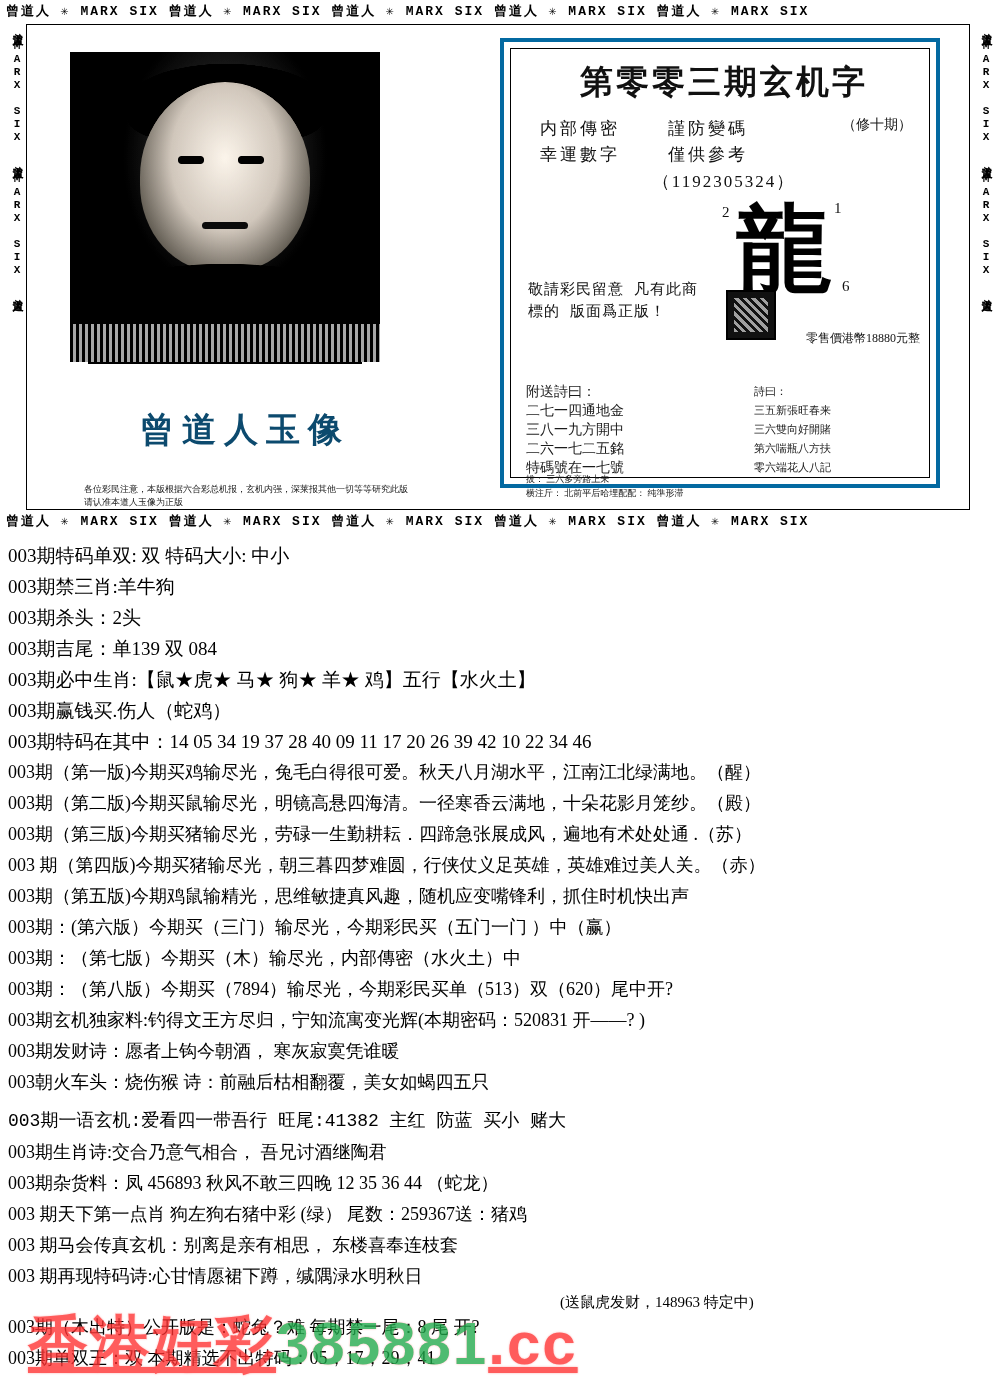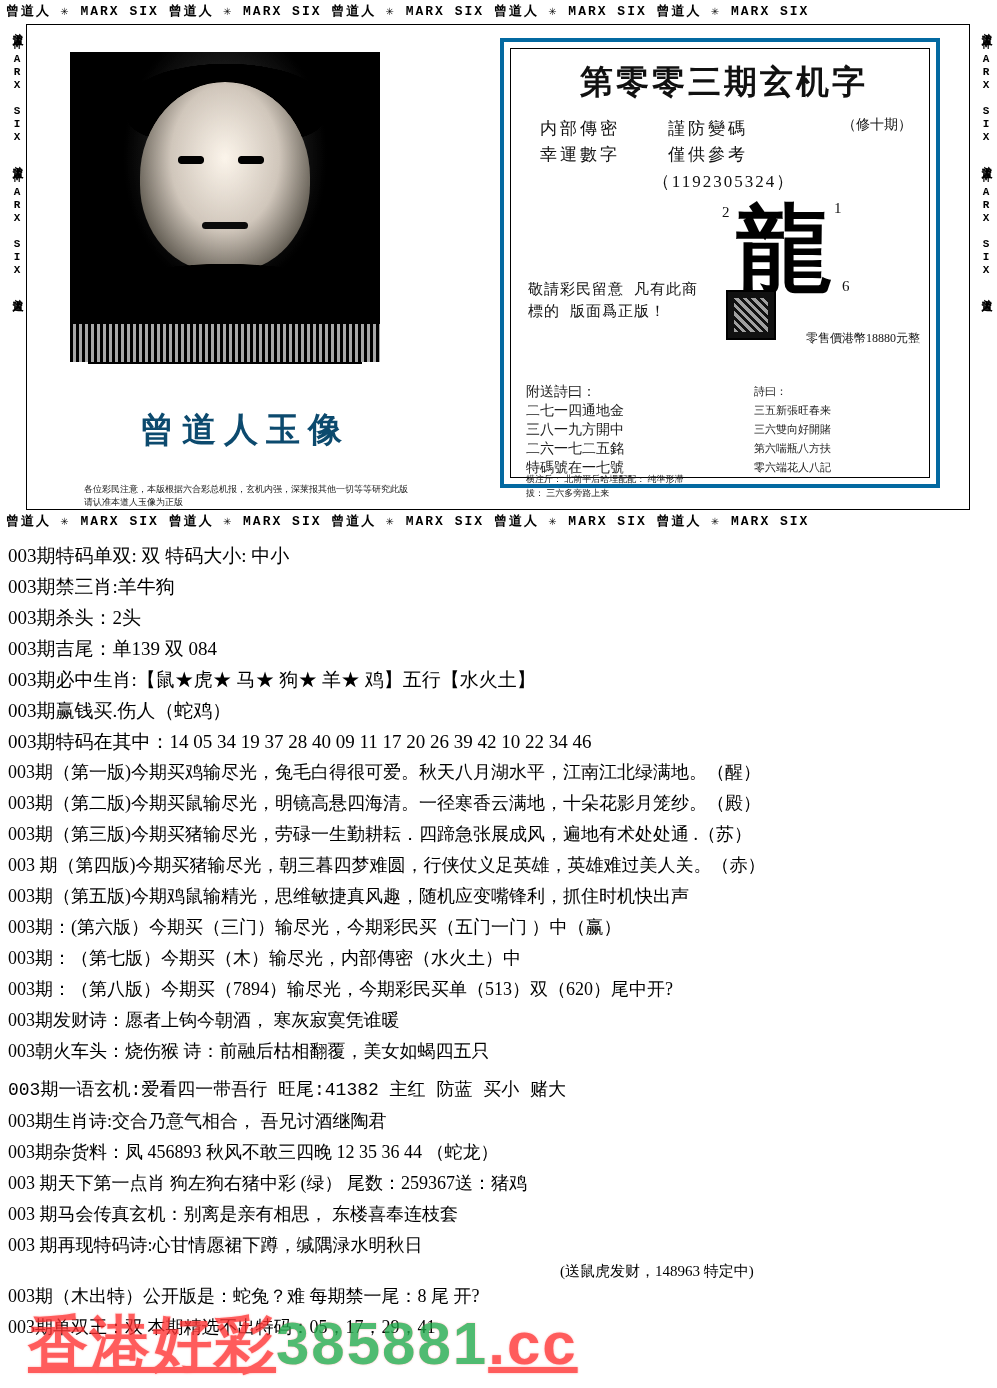--- a/index.html
+++ b/index.html
@@ -244,42 +244,43 @@
 特碼號在一七號</div>
       </div>
       <div class="poem-r">
         <div>詩曰：</div>
         <div style="white-space:pre-line">三五新張旺春来
 三六雙向好開賭
 第六喘瓶八方扶
 零六端花人八記</div>
       </div>
       <div class="poem-foot">
+        <div>拔： 三六多旁路上来</div>
         <div>横注斤： 北前平后哈埋配配： 纯準形滞</div>
-        <div>拔： 三六多旁路上来</div>
       </div>
     </div>
   </div>
 
   <div class="lines">
     <div class="ln">003期特码单双: 双     特码大小: 中小</div>
     <div class="ln">003期禁三肖:羊牛狗</div>
     <div class="ln">003期杀头：2头</div>
     <div class="ln">003期吉尾：单139 双 084</div>
     <div class="ln">003期必中生肖:【鼠★虎★ 马★ 狗★ 羊★ 鸡】五行【水火土】</div>
     <div class="ln">003期赢钱买.伤人（蛇鸡）</div>
     <div class="ln">003期特码在其中：14 05 34 19 37 28 40 09 11 17 20 26 39 42 10 22 34 46</div>
     <div class="ln sm">003期（第一版)今期买鸡输尽光，兔毛白得很可爱。秋天八月湖水平，江南江北绿满地。（醒）</div>
     <div class="ln sm">003期（第二版)今期买鼠输尽光，明镜高悬四海清。一径寒香云满地，十朵花影月笼纱。（殿）</div>
     <div class="ln sm">003期（第三版)今期买猪输尽光，劳碌一生勤耕耘．四蹄急张展成风，遍地有术处处通 .（苏）</div>
     <div class="ln sm">003 期（第四版)今期买猪输尽光，朝三暮四梦难圆，行侠仗义足英雄，英雄难过美人关。（赤）</div>
     <div class="ln sm">003期（第五版)今期鸡鼠输精光，思维敏捷真风趣，随机应变嘴锋利，抓住时机快出声</div>
     <div class="ln sm">003期：(第六版）今期买（三门）输尽光，今期彩民买（五门一门 ）中（赢）</div>
     <div class="ln sm">003期：（第七版）今期买（木）输尽光，内部傳密（水火土）中</div>
     <div class="ln sm">003期：（第八版）今期买（7894）输尽光，今期彩民买单（513）双（620）尾中开?</div>
+    <div class="ln sm">003期玄机独家料:钓得文王方尽归，宁知流寓变光辉(本期密码：520831  开——? )</div>
     <div class="ln sm">003期发财诗：愿者上钩今朝酒， 寒灰寂寞凭谁暖</div>
     <div class="ln sm">003朝火车头：烧伤猴 诗：前融后枯相翻覆，美女如蝎四五只</div>
     <div class="ln sm gap">003期一语玄机:爱看四一带吾行  旺尾:41382 主红  防蓝  买小 赌大</div>
     <div class="ln sm">003期生肖诗:交合乃意气相合， 吾兄讨酒继陶君</div>
     <div class="ln sm">003期杂货料：凤 456893  秋风不敢三四晚  12 35 36 44     （蛇龙）</div>
     <div class="ln sm">003 期天下第一点肖  狗左狗右猪中彩      (绿） 尾数：259367送：猪鸡</div>
     <div class="ln sm">003 期马会传真玄机：别离是亲有相思， 东楼喜奉连枝套</div>
     <div class="ln sm">003 期再现特码诗:心甘情愿裙下蹲，缄隅渌水明秋日</div>
     <div class="ln sm" style="padding-left:560px;font-size:15px;line-height:20px;">(送鼠虎发财，148963 特定中)</div>
     <div class="ln sm">003期（木出特）公开版是：蛇兔？难 每期禁一尾：8 尾 开?</div>

